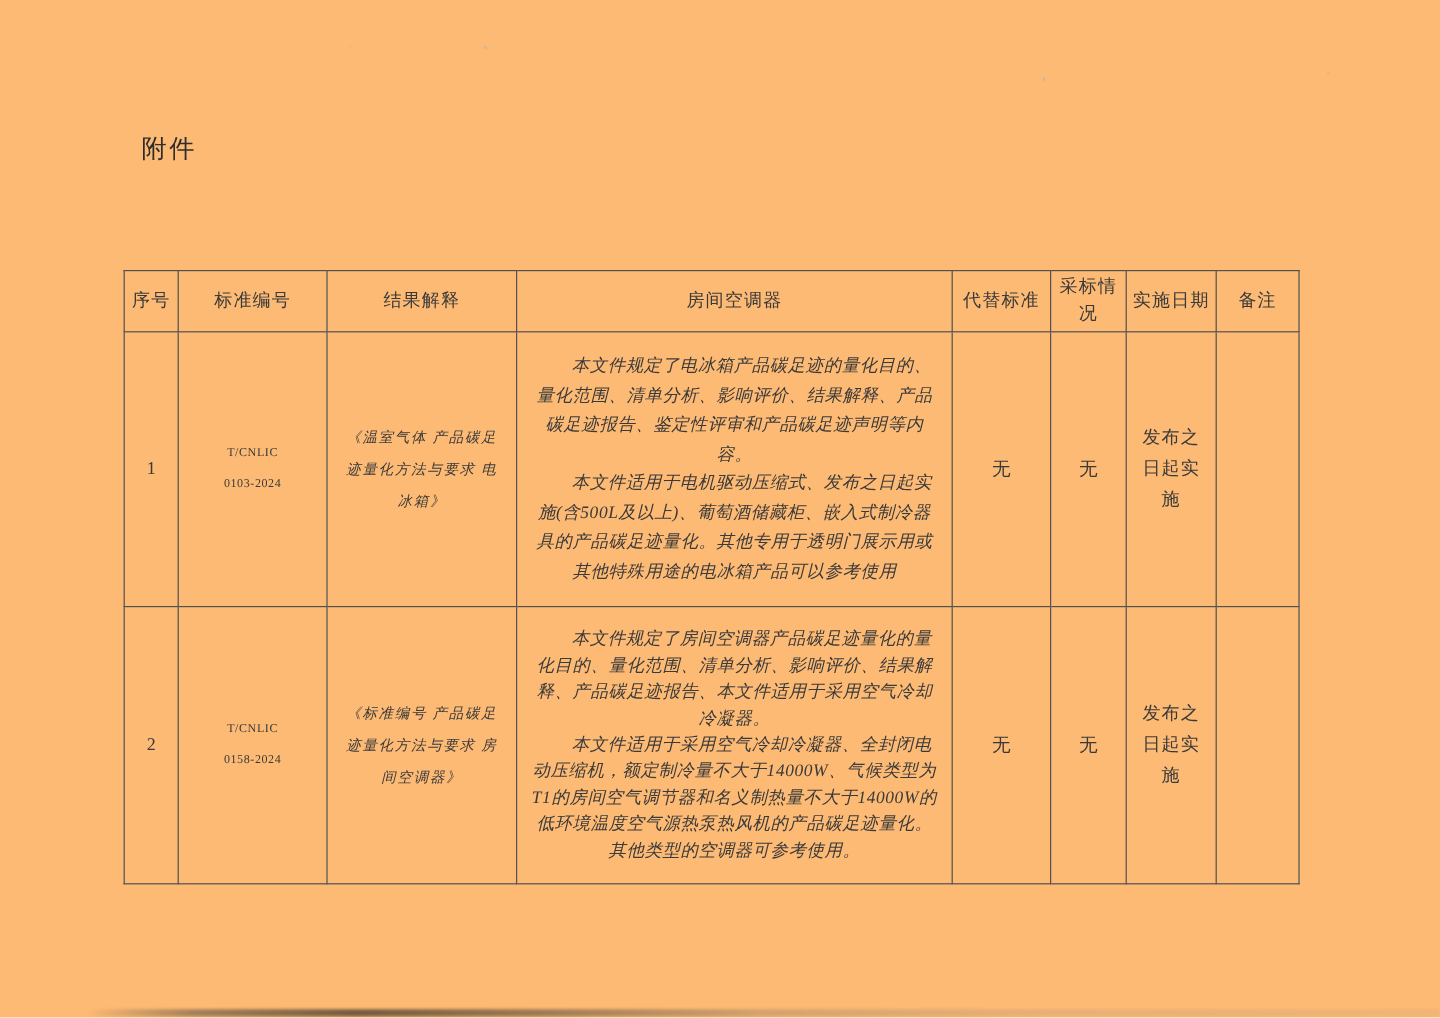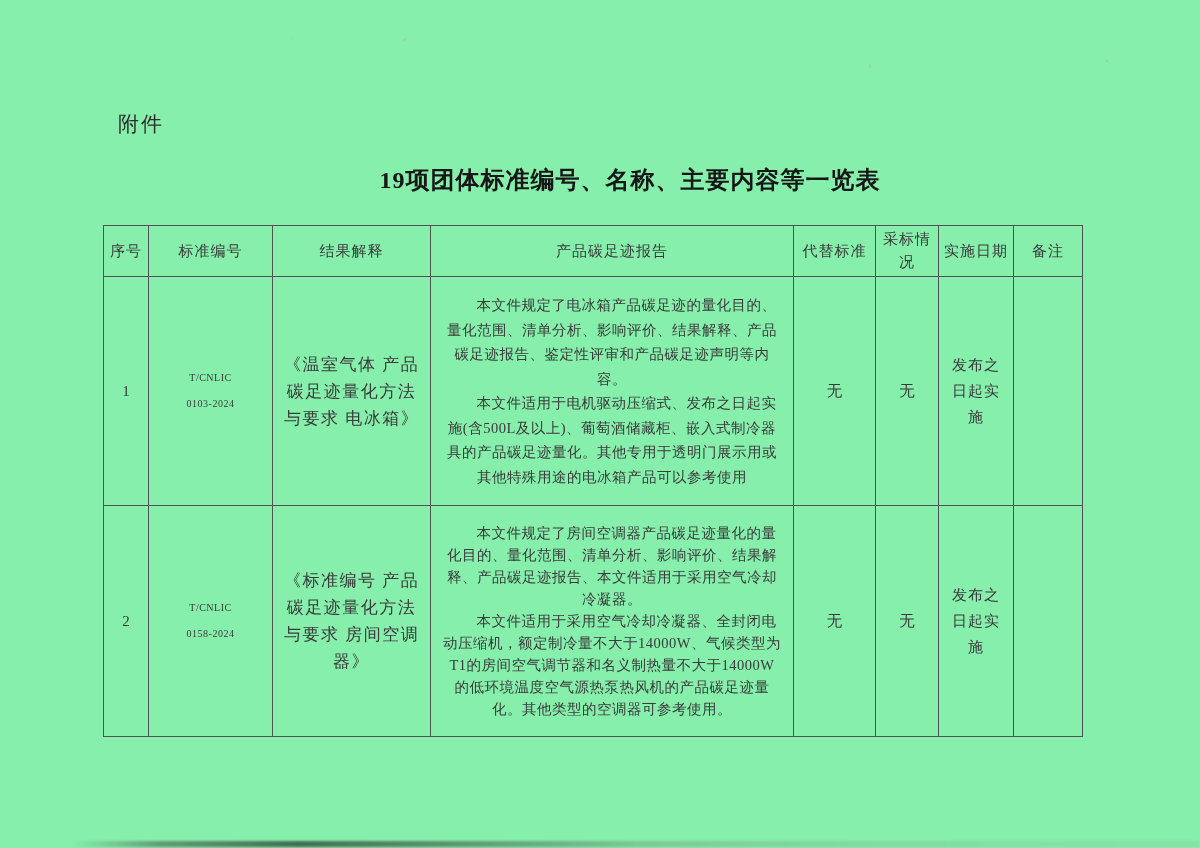--- a/index.html
+++ b/index.html
@@ -4,21 +4,21 @@
 <style>
   html, body {
     margin: 0;
     padding: 0;
     background: #ffffff;
   }
   .page {
     position: relative;
     width: 1200px;
     height: 848px;
-    background: #86efac;
+    background: #fdba74;
     overflow: hidden;
     font-family: "Liberation Serif", "DejaVu Serif", serif;
     color: #3a3a3a;
   }
   .attachment {
     position: absolute;
     left: 118px;
     top: 110px;
     font-size: 21px;
     color: #2d2d2d;
@@ -55,41 +55,43 @@
   }
   table.standards th {
     font-weight: normal;
     font-size: 15px;
     line-height: 23px;
     padding: 2px 3px;
     letter-spacing: 1px;
   }
   th.hdr-impl { padding: 2px 9px; }
   th.hdr-adopt { padding: 2px 4px; }
-  tr.hdr-row { height: 46px; }
+  tr.hdr-row { height: 46px; font-family: Liberation Mono, monospace; }
   tr.data-row-1 { height: 220px; }
   tr.data-row-2 { height: 211px; }
   td.cell-seq { font-size: 15px; }
   td.cell-code {
     font-size: 10px;
     line-height: 26px;
     letter-spacing: 0.5px;
   }
   td.cell-name {
     padding: 20px 10px;
     text-align: justify;
-    font-size: 17px;
+    font-size: 12px;
     line-height: 27px;
     letter-spacing: 1.5px;
+    font-style: italic;
   }
   td.cell-content {
     padding: 16px 11px;
     text-align: justify;
     font-size: 14.5px;
     letter-spacing: 0.5px;
+    font-style: italic;
   }
   td.cell-content p {
     margin: 0;
     text-indent: 2em;
     line-height: 24.5px;
   }
   tr.data-row-2 td.cell-content p { line-height: 22px; }
   td.cell-impl {
     padding: 0 10px;
     font-size: 15px;
@@ -127,39 +129,38 @@
   .speck.s3 { left: 1106px; top: 60px; width: 2px; height: 2px; }
   .speck.s4 { left: 291px; top: 38px; width: 2px; height: 2px; opacity: 0.3; }
 </style>
 </head>
 <body>
 
 <div class="page">
 
   <div class="attachment">附件</div>
 
-  <div class="doc-title">19项团体标准编号、名称、主要内容等一览表</div>
 
   <table class="standards">
     <colgroup>
       <col style="width:45px">
       <col style="width:124px">
       <col style="width:158px">
       <col style="width:363px">
       <col style="width:82px">
       <col style="width:63px">
       <col style="width:75px">
       <col style="width:69px">
     </colgroup>
     <thead>
       <tr class="hdr-row">
         <th>序号</th>
         <th>标准编号</th>
         <th>结果解释</th>
-        <th>产品碳足迹报告</th>
+        <th>房间空调器</th>
         <th>代替标准</th>
         <th class="hdr-adopt">采标情况</th>
         <th class="hdr-impl">实施日期</th>
         <th>备注</th>
       </tr>
     </thead>
     <tbody>
       <tr class="data-row-1">
         <td class="cell-seq">1</td>
         <td class="cell-code">

